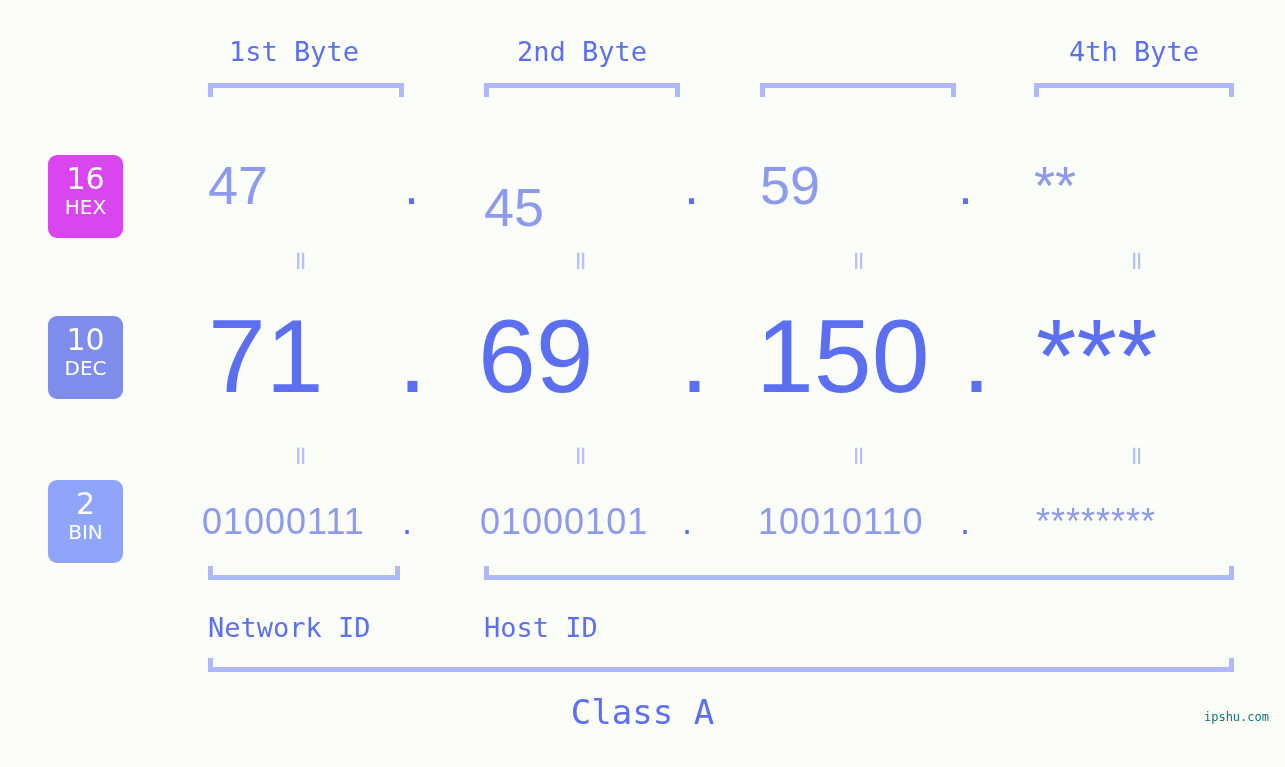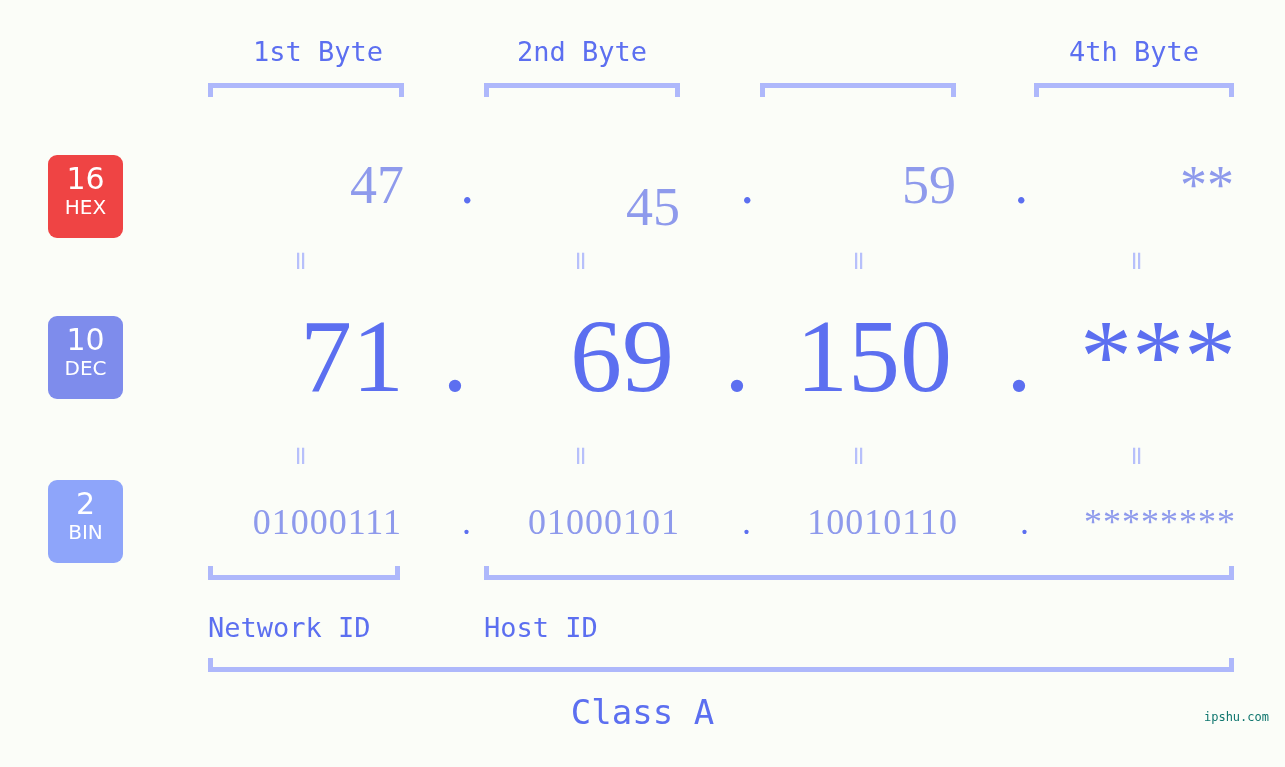--- a/index.html
+++ b/index.html
@@ -69,30 +69,30 @@
     line-height: 32px;
     font-weight: 400;
     padding-top: 8px;
   }
   .badge .sys {
     display: block;
     font-size: 20px;
     line-height: 24px;
     font-weight: 400;
   }
-  #badge-hex { top: 155px; height: 83px; background: #ef4444; }
+  #badge-hex { top: 155px; height: 83px; background: #d946ef; }
   #badge-dec { top: 316px; height: 83px; background: #7e8cec; }
   #badge-bin { top: 480px; height: 83px; background: #8ea5fa; }
 
   
   .cell {
     position: absolute;
-    text-align: right;
-    white-space: nowrap;
-    font-family: Liberation Serif, serif;
+    text-align: left;
+    white-space: nowrap;
+    font-family: Liberation Sans, sans-serif;
   }
 
   .row-hex .cell {
     top: 150px;
     height: 70px;
     line-height: 70px;
     font-size: 54px;
     color: #8e9aec;
   }
   .row-hex .dotcell {
@@ -180,21 +180,21 @@
     font-size: 12px;
     color: #0f766e;
     white-space: nowrap;
   }
 </style>
 </head>
 <body>
 
 <div id="stage">
 
-  <div class="byte-head" style="left:220px; width:196px;text-align:center;">1st Byte</div>
+  <div class="byte-head" style="left:196px; width:196px;text-align:center;">1st Byte</div>
   <div class="byte-head" style="left:484px; width:196px;">2nd Byte</div>
   <div class="byte-head" style="left:1034px; width:200px;">4th Byte</div>
 
   <div class="bracket bracket-down" style="left:208px; top:83px; width:196px;"></div>
   <div class="bracket bracket-down" style="left:484px; top:83px; width:196px;"></div>
   <div class="bracket bracket-down" style="left:760px; top:83px; width:196px;"></div>
   <div class="bracket bracket-down" style="left:1034px; top:83px; width:200px;"></div>
 
   <div class="badge" id="badge-hex">
     <span class="num">16</span>

